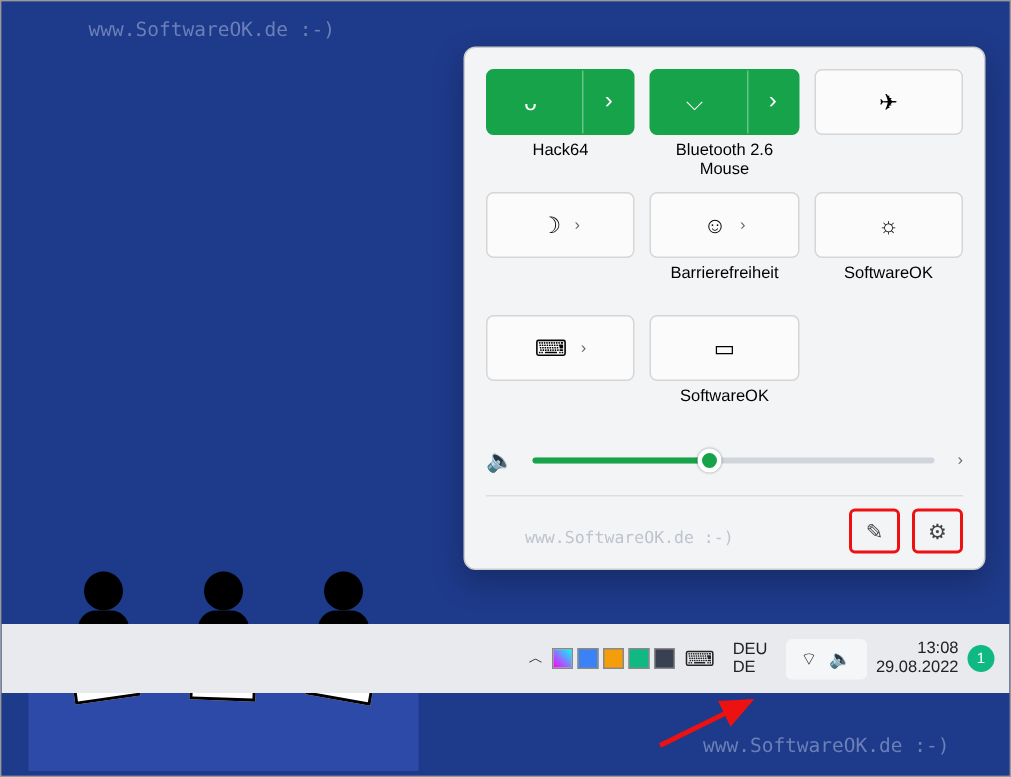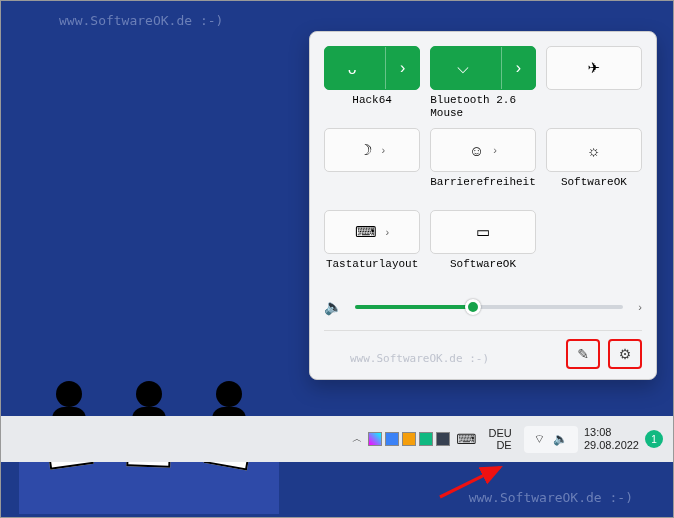--- a/index.html
+++ b/index.html
@@ -38,44 +38,44 @@
     display:flex; align-items:center; justify-content:flex-end;
     padding:0 10px; gap:8px; font-size:12px; color:#222;
   }
   .tray-group{display:flex;align-items:center;gap:6px;}
   .chev{font-size:10px;}
   .tray-icons{display:flex;gap:3px;}
   .tiny{width:14px;height:14px;border:1px solid #888;display:inline-block;}
   .ti1{background:linear-gradient(45deg,#f0f,#0ff);} 
   .ti2{background:#3b82f6;} .ti3{background:#f59e0b;} .ti4{background:#10b981;} .ti5{background:#374151;}
   .kbicon{font-size:14px;}
-  .lang{text-align:right;line-height:1.1;font-size:11px;padding:0 6px;}
+  .lang{text-align:left;line-height:1.1;font-size:11px;padding:0 6px;}
   .systray{display:flex;align-items:center;gap:8px;background:#f5f6f8;padding:6px 10px;border-radius:4px;}
-  .clock{text-align:left;line-height:1.2;font-size:11px;}
+  .clock{text-align:right;line-height:1.2;font-size:11px;}
   .dot{width:18px;height:18px;border-radius:50%;background:#10b981;display:flex;align-items:center;justify-content:center;color:#fff;font-size:10px;}
 
   
   .panel {
     position:absolute; right:16px; top:30px; width:348px;
     background:#f3f4f6; border:1px solid #ccc; border-radius:8px;
     box-shadow:0 8px 20px rgba(0,0,0,.25);
     padding:14px 14px 10px;
   }
   .tiles { display:grid; grid-template-columns:repeat(3,1fr); gap:8px 10px; }
   .tile { display:flex; flex-direction:column; align-items:center; }
   .tile-btn {
     width:100%; height:44px; border-radius:5px; border:1px solid #d6d6d6;
     background:#fbfbfb; display:flex; align-items:center; justify-content:center;
     gap:6px; cursor:pointer;
   }
   .tile-btn.on { background:#16a34a; border-color:#16a34a; color:#fff; }
   .tile-btn.on.split { padding:0; }
   .split-left{flex:1;display:flex;align-items:center;justify-content:center;height:100%;}
   .split-right{width:34px;display:flex;align-items:center;justify-content:center;height:100%;border-left:1px solid rgba(255,255,255,.35);}
-  .tile-label{font-size:11px;text-align:left;margin-top:4px;line-height:1.2;min-height:26px;font-family:Liberation Mono, monospace;}
+  .tile-label{font-size:11px;text-align:center;margin-top:4px;line-height:1.2;min-height:26px;}
   .ic{font-size:15px;}
   .subchev{font-size:11px;color:#666;margin-left:3px;}
 
   .volume-row{display:flex;align-items:center;gap:12px;margin-top:14px;}
   .vol-track{flex:1;height:4px;background:#d1d5db;border-radius:2px;position:relative;}
   .vol-fill{position:absolute;left:0;top:0;height:100%;width:44%;background:#16a34a;border-radius:2px;}
   .vol-thumb{position:absolute;left:44%;top:50%;width:16px;height:16px;border-radius:50%;background:#16a34a;border:3px solid #fff;transform:translate(-50%,-50%);box-shadow:0 0 2px rgba(0,0,0,.4);}
 
   .panel-footer{display:flex;align-items:center;justify-content:flex-end;gap:8px;margin-top:14px;border-top:1px solid #ddd;padding-top:8px;}
   .footer-btn{width:34px;height:30px;border:2px solid #e11;border-radius:4px;display:flex;align-items:center;justify-content:center;cursor:pointer;background:#f3f4f6;}
@@ -165,21 +165,20 @@
         <div class="tile-btn">
             <span class="ic">☼</span>
           </div>
         <div class="tile-label">SoftwareOK</div>
       </div>
       <div class="tile">
         <div class="tile-btn">
             <span class="ic">⌨</span>
             <span class="subchev">›</span>
           </div>
-        <div class="tile-label">Tastaturlayout</div>
       </div>
       <div class="tile">
         <div class="tile-btn">
             <span class="ic">▭</span>
           </div>
         <div class="tile-label">SoftwareOK</div>
       </div>
     </div>
 
     <div class="volume-row">

